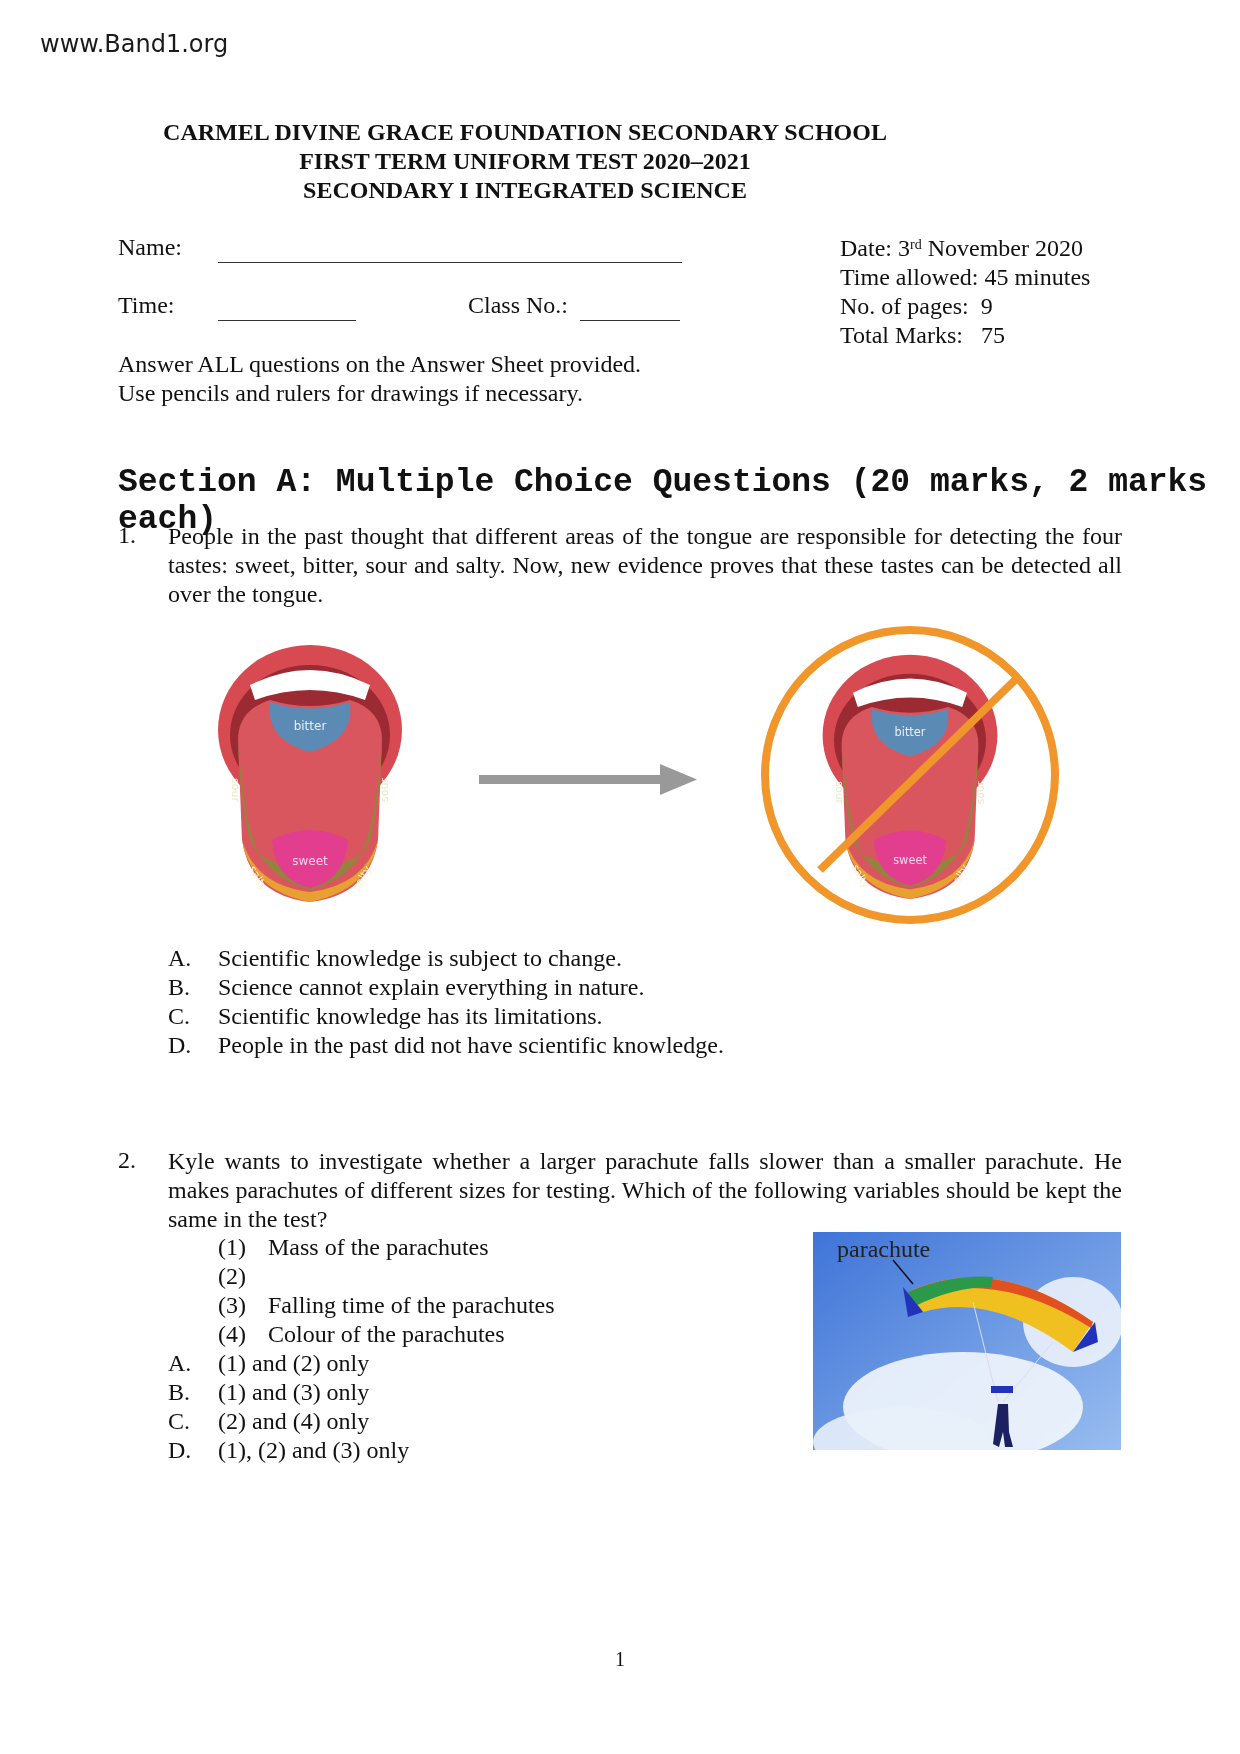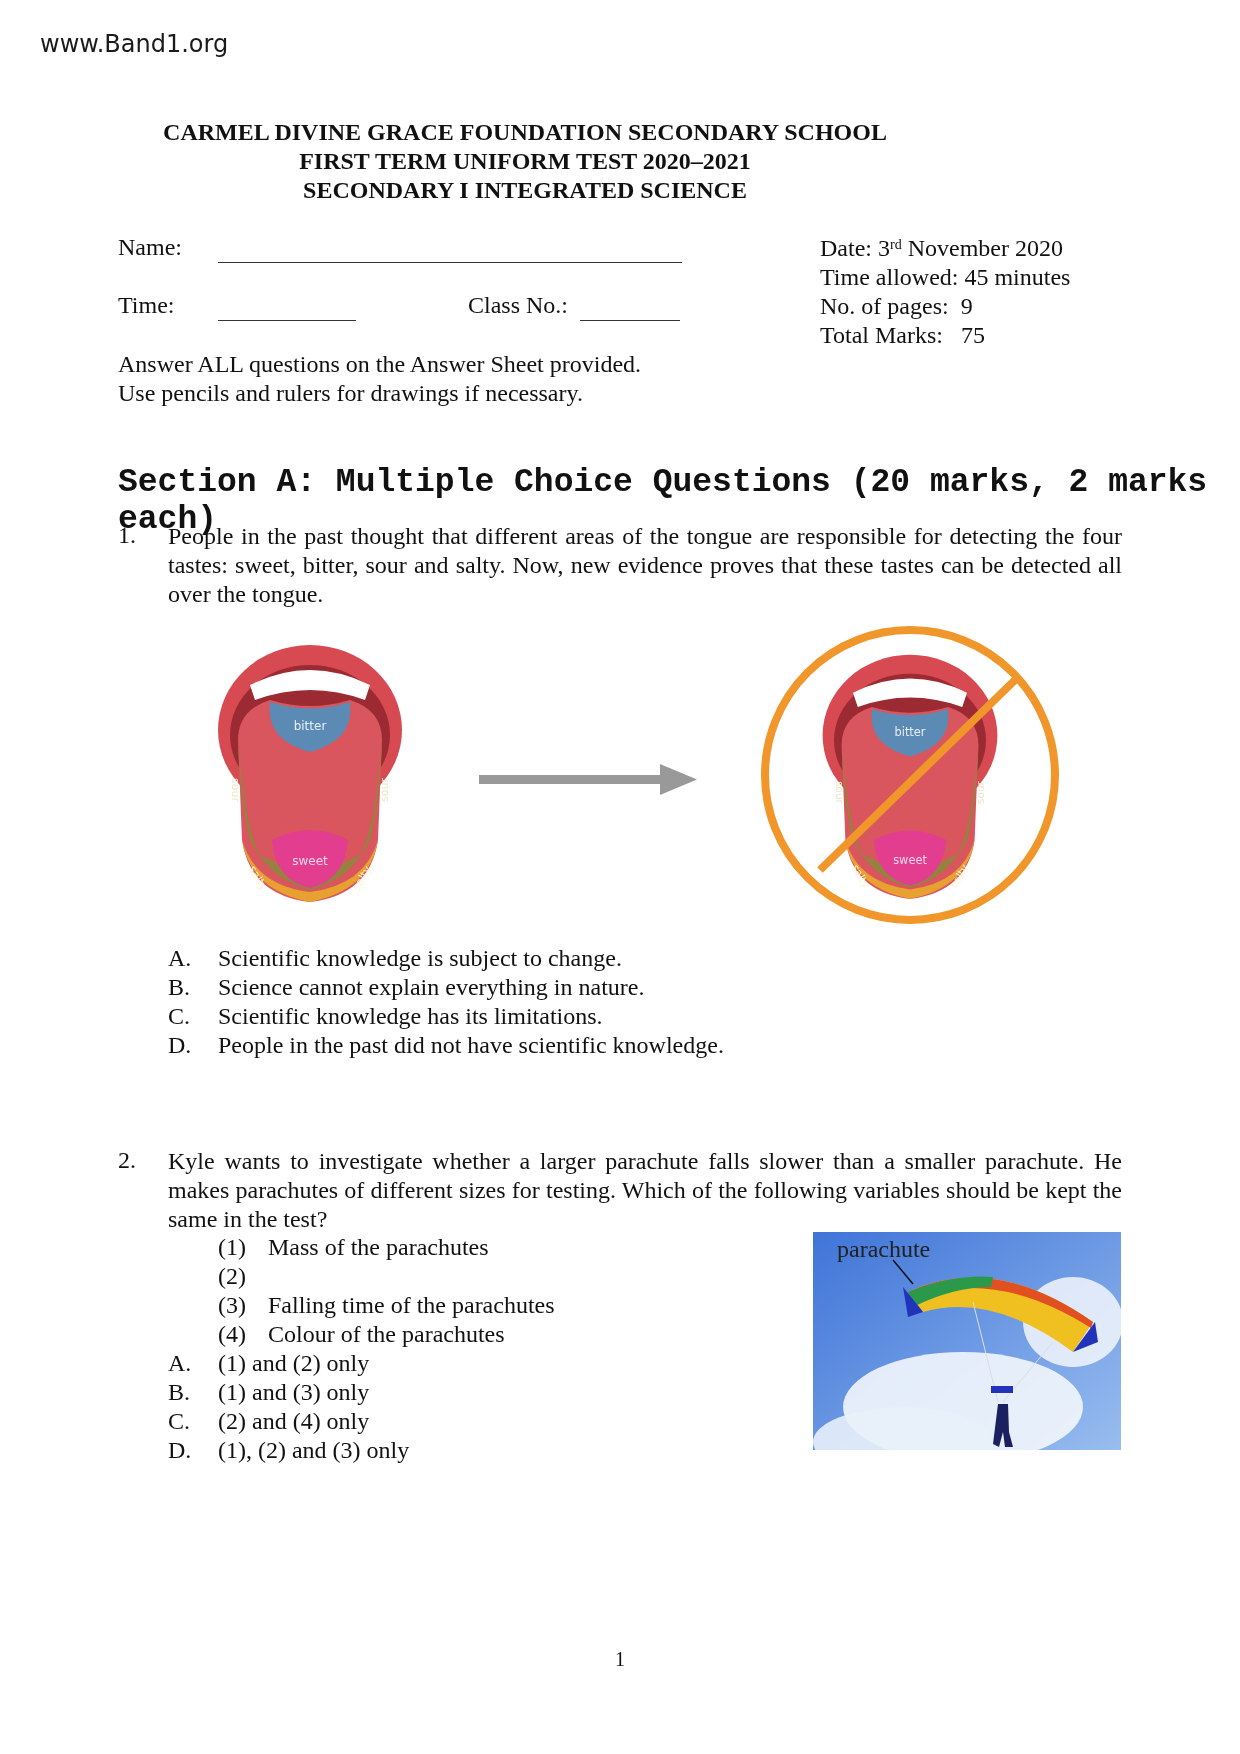--- a/index.html
+++ b/index.html
@@ -11,21 +11,21 @@
     .watermark { left: 40px; top: 30px; font-size: 24px; color: #1a1a1a; text-align: center; }
 
     .title-block { left: 0; width: 1050px; top: 118px; text-align: center; font-weight: bold; font-size: 24px; line-height: 29px; }
     .title-block div { white-space: nowrap; }
 
     .field-label { font-size: 24px; }
     .blank { border-bottom: 1.5px solid #333; height: 0; }
 
     .meta { left: 820px; top: 234px; font-size: 24px; line-height: 29px; }
     .meta sup { font-size: 14px; vertical-align: top; position: relative; top: -4px; }
-    .meta .row { white-space: nowrap; }
+    .meta .row { white-space: nowrap; margin-left: 20px; }
 
     .instr { left: 118px; top: 350px; font-size: 24px; line-height: 29px; }
 
     .section-title { left: 118px; top: 464px; font-size: 33px; font-weight: bold; font-family: Liberation Mono, monospace; }
 
     .q-num { font-size: 24px; }
     .q-text { font-size: 24px; line-height: 29px; text-align: justify; }
 
     .opts { font-size: 24px; line-height: 29px; }
     .opt-row { display: flex; white-space: nowrap; }

